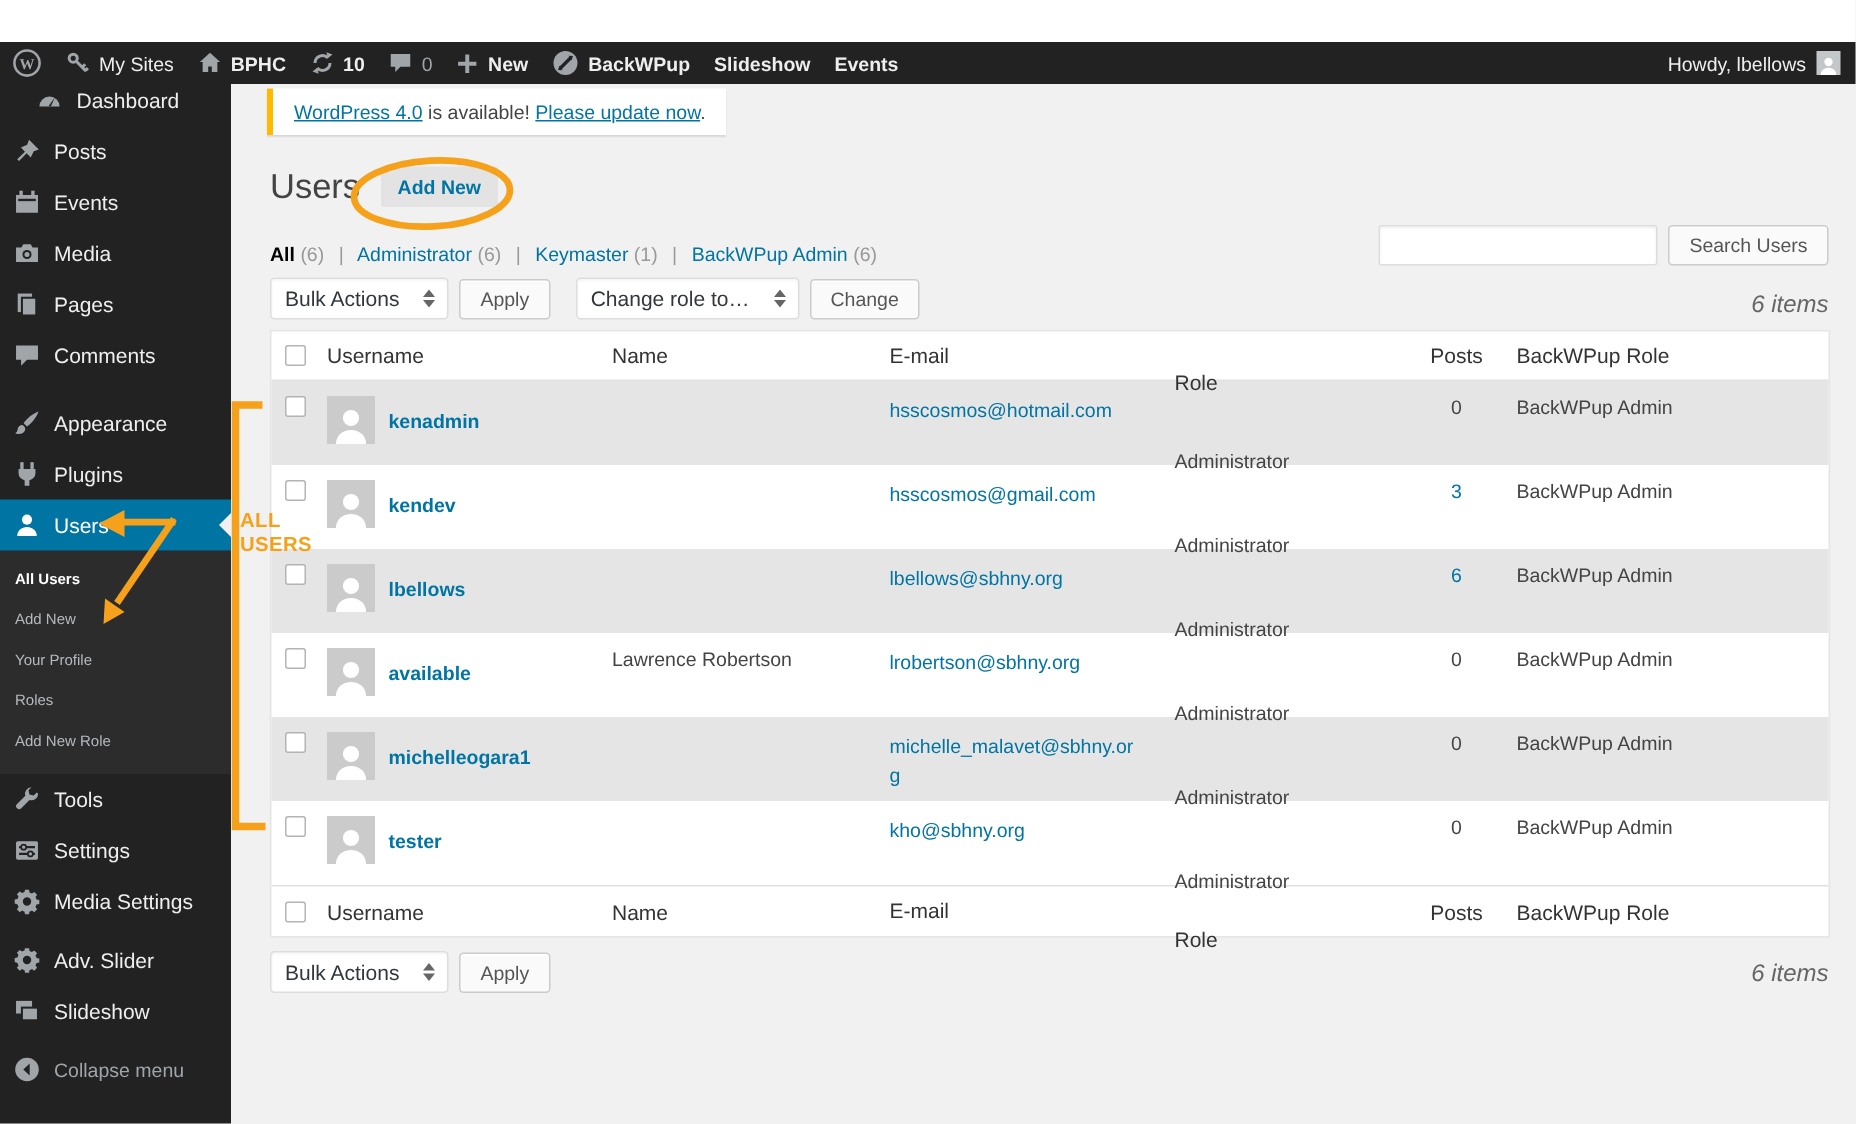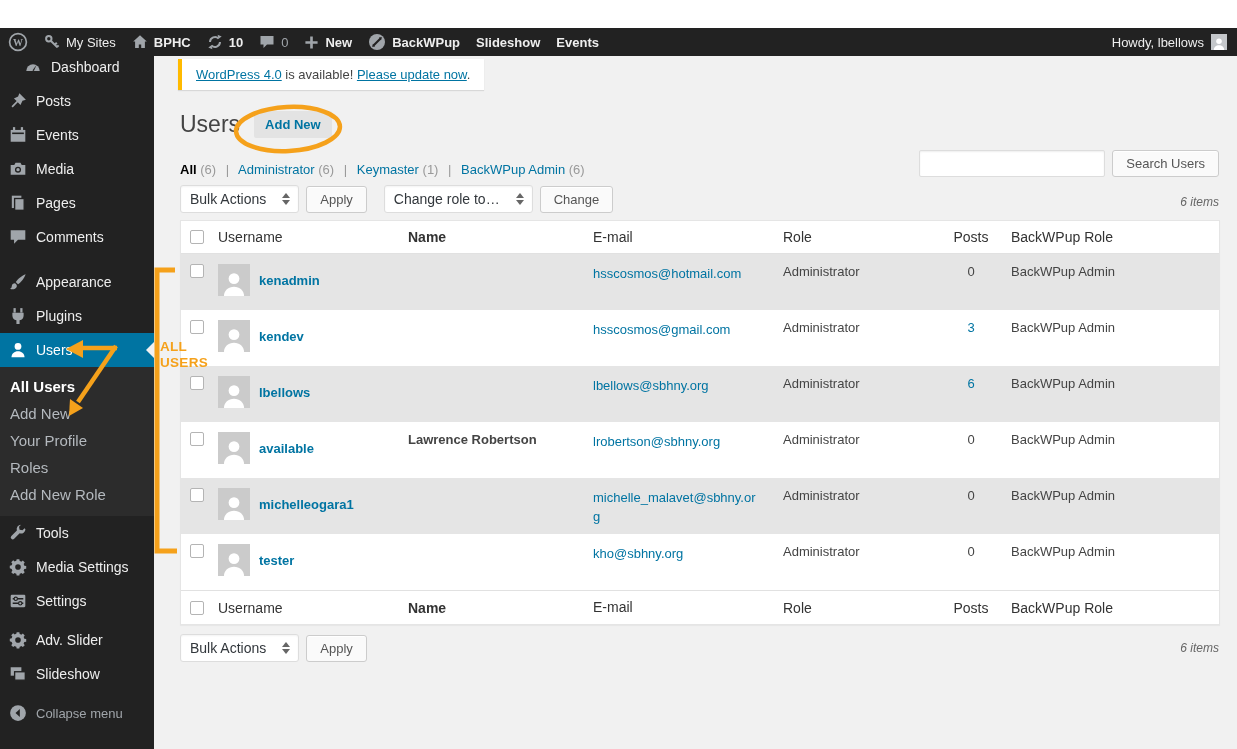--- a/index.html
+++ b/index.html
@@ -34,21 +34,21 @@
   .menu-item svg { flex:0 0 18px; display:block; }
   .menu-item.first { margin-top:-6px;padding-left:24px; }
   .menu-item.active { background:#0074a2; color:#fff; }
   .menu-item.active::after {
     content:""; position:absolute; right:0; top:50%; margin-top:-8px;
     border:8px solid transparent; border-right-color:#f1f1f1; border-left-width:0;
   }
   .menu-gap { height:11px; }
   .menu-gap-sm { height:5px; }
   .submenu { padding:6px 0 8px 0; background:#2c2c2c; }
-  .submenu-item { height:27px; display:flex; align-items:center; padding-left:10px; font-size:15px; color:#b4b9be; cursor:pointer; }
+  .submenu-item { height:27px; display:flex; align-items:center; padding-left:10px; font-size:10px; color:#b4b9be; cursor:pointer; }
   .submenu-item.current { color:#fff; font-weight:bold; }
   .collapse-item { color:#a0a5aa; font-size:13px; }
   
   .content { position:absolute; top:56px; left:154px; width:1083px; height:693px; }
   .update-notice {
     position:absolute; top:3px; left:24px;
     background:#fff; border-left:4px solid #ffba00;
     box-shadow:0 1px 1px 0 rgba(0,0,0,.1);
     padding:8px 14px; font-size:13px; color:#444;
   }
@@ -77,40 +77,40 @@
   .updown i { display:block; width:0; height:0; border-left:4px solid transparent; border-right:4px solid transparent; }
   .updown .up { border-bottom:5px solid #666; }
   .updown .dn { border-top:5px solid #666; }
   .btn {
     background:#fafafa; border:1px solid #ccc; border-radius:3px;
     padding:5px 13px; font-size:13px; color:#555; cursor:pointer; font-family:inherit;
     box-shadow:inset 0 1px 0 #fff;
   }
   .search-area { position:absolute; top:94px; right:18px; display:flex; align-items:center; gap:7px; }
   .search-input { width:186px; height:27px; border:1px solid #ddd; border-radius:2px; background:#fff; padding:0 6px; font-size:13px; box-shadow:inset 0 1px 2px rgba(0,0,0,.07); }
-  .items-count { position:absolute; right:18px; font-size:12px; font-style:italic; color:#666; }
+  .items-count { position:absolute; right:18px; font-size:16px; font-style:italic; color:#666; }
   .items-count.top { top:139px; }
   .items-count.bottom { top:585px; }
   
   .users-table {
     position:absolute; top:164px; left:26px; width:1040px;
     background:#fff; border:1px solid #e5e5e5; box-shadow:0 1px 1px rgba(0,0,0,.04);
     font-size:13px;
   }
   .t-row { display:flex; align-items:flex-start; }
   .t-head { height:33px; align-items:center; border-bottom:1px solid #e1e1e1; font-size:14px; color:#333; }
   .t-foot { height:34px; align-items:center; border-top:1px solid #e1e1e1; font-size:14px; color:#333; }
   .t-body-row { height:56px; padding-top:10px; }
   .t-body-row.alt { background:#e5e5e5; }
   .col-cb { width:37px; padding-left:9px; }
   .col-user { width:190px; display:flex; align-items:center; gap:9px; }
   .t-head .col-user, .t-foot .col-user { display:block; }
-  .col-name { width:185px;font-weight:bold; }
+  .col-name { width:185px; }
   .col-email { width:190px; padding-right:25px; word-break:break-all; line-height:19px; }
-  .col-role { width:148px; }
+  .col-role { width:148px;margin-top:36px; }
   .col-posts { width:80px; text-align:center; }
   .col-bwp { flex:1; }
   .cb { width:14px; height:14px; border:1px solid #b4b4b4; border-radius:2px; background:#fff; appearance:none; -webkit-appearance:none; cursor:pointer; display:block; }
   .avatar32 { width:32px; height:32px; background:#cbcbcb; overflow:hidden; display:flex; align-items:flex-end; justify-content:center; flex:0 0 32px; }
   .user-link { color:#0074a2; font-weight:bold; text-decoration:none; cursor:pointer; }
   .mail-link { color:#0074a2; text-decoration:none; cursor:pointer; }
   .posts-link { color:#0074a2; text-decoration:none; cursor:pointer; }
   .plain { color:#444; }
   
   .annotation-overlay { position:absolute; top:0; left:0; width:1237px; height:749px; z-index:100; pointer-events:none; }
@@ -294,32 +294,32 @@
       </div>
   </div>
   <div class="menu-item">
     <svg width="18" height="18" viewBox="0 0 16 16">
         <path fill="#a0a5aa" d="M14.6 4.6a3.9 3.9 0 01-5.1 3.7l-4.9 4.9a1.75 1.75 0 11-2.5-2.5l4.9-4.9a3.9 3.9 0 013.7-5.1L8.9 2.5l.5 2.6 2.6.5 1.8-1.8z"></path>
       </svg>
     <span>Tools</span>
   </div>
   <div class="menu-item">
     <svg width="18" height="18" viewBox="0 0 16 16">
-        <path fill="#a0a5aa" fill-rule="evenodd" d="M6.8 1h2.4l.3 1.7c.5.1 1 .3 1.4.6l1.4-1 1.7 1.7-1 1.4c.3.4.5.9.6 1.4l1.7.3v2.4l-1.7.3c-.1.5-.3 1-.6 1.4l1 1.4-1.7 1.7-1.4-1c-.4.3-.9.5-1.4.6l-.3 1.7H6.8l-.3-1.7c-.5-.1-1-.3-1.4-.6l-1.4 1-1.7-1.7 1-1.4c-.3-.4-.5-.9-.6-1.4L.7 9.2V6.8l1.7-.3c.1-.5.3-1 .6-1.4l-1-1.4 1.7-1.7 1.4 1c.4-.3.9-.5 1.4-.6zM8 5.5a2.5 2.5 0 100 5 2.5 2.5 0 000-5z"></path>
-      </svg>
-    <span>Media Settings</span>
-  </div>
-  <div class="menu-item">
-    <svg width="18" height="18" viewBox="0 0 16 16">
         <rect x="1.5" y="2.5" width="13" height="11" rx="1" fill="#a0a5aa"></rect>
         <path stroke="#222" stroke-width="1.2" d="M3.3 6h9.4M3.3 10h9.4"></path>
         <circle cx="6" cy="6" r="1.5" fill="#a0a5aa" stroke="#222"></circle>
         <circle cx="10" cy="10" r="1.5" fill="#a0a5aa" stroke="#222"></circle>
       </svg>
     <span>Settings</span>
+  </div>
+  <div class="menu-item">
+    <svg width="18" height="18" viewBox="0 0 16 16">
+        <path fill="#a0a5aa" fill-rule="evenodd" d="M6.8 1h2.4l.3 1.7c.5.1 1 .3 1.4.6l1.4-1 1.7 1.7-1 1.4c.3.4.5.9.6 1.4l1.7.3v2.4l-1.7.3c-.1.5-.3 1-.6 1.4l1 1.4-1.7 1.7-1.4-1c-.4.3-.9.5-1.4.6l-.3 1.7H6.8l-.3-1.7c-.5-.1-1-.3-1.4-.6l-1.4 1-1.7-1.7 1-1.4c-.3-.4-.5-.9-.6-1.4L.7 9.2V6.8l1.7-.3c.1-.5.3-1 .6-1.4l-1-1.4 1.7-1.7 1.4 1c.4-.3.9-.5 1.4-.6zM8 5.5a2.5 2.5 0 100 5 2.5 2.5 0 000-5z"></path>
+      </svg>
+    <span>Media Settings</span>
   </div>
   <div class="menu-gap-sm"></div>
   <div class="menu-item">
     <svg width="18" height="18" viewBox="0 0 16 16">
         <path fill="#a0a5aa" fill-rule="evenodd" d="M6.8 1h2.4l.3 1.7c.5.1 1 .3 1.4.6l1.4-1 1.7 1.7-1 1.4c.3.4.5.9.6 1.4l1.7.3v2.4l-1.7.3c-.1.5-.3 1-.6 1.4l1 1.4-1.7 1.7-1.4-1c-.4.3-.9.5-1.4.6l-.3 1.7H6.8l-.3-1.7c-.5-.1-1-.3-1.4-.6l-1.4 1-1.7-1.7 1-1.4c-.3-.4-.5-.9-.6-1.4L.7 9.2V6.8l1.7-.3c.1-.5.3-1 .6-1.4l-1-1.4 1.7-1.7 1.4 1c.4-.3.9-.5 1.4-.6zM8 5.5a2.5 2.5 0 100 5 2.5 2.5 0 000-5z"></path>
       </svg>
     <span>Adv. Slider</span>
   </div>
   <div class="menu-item">
     <svg width="18" height="18" viewBox="0 0 16 16">

